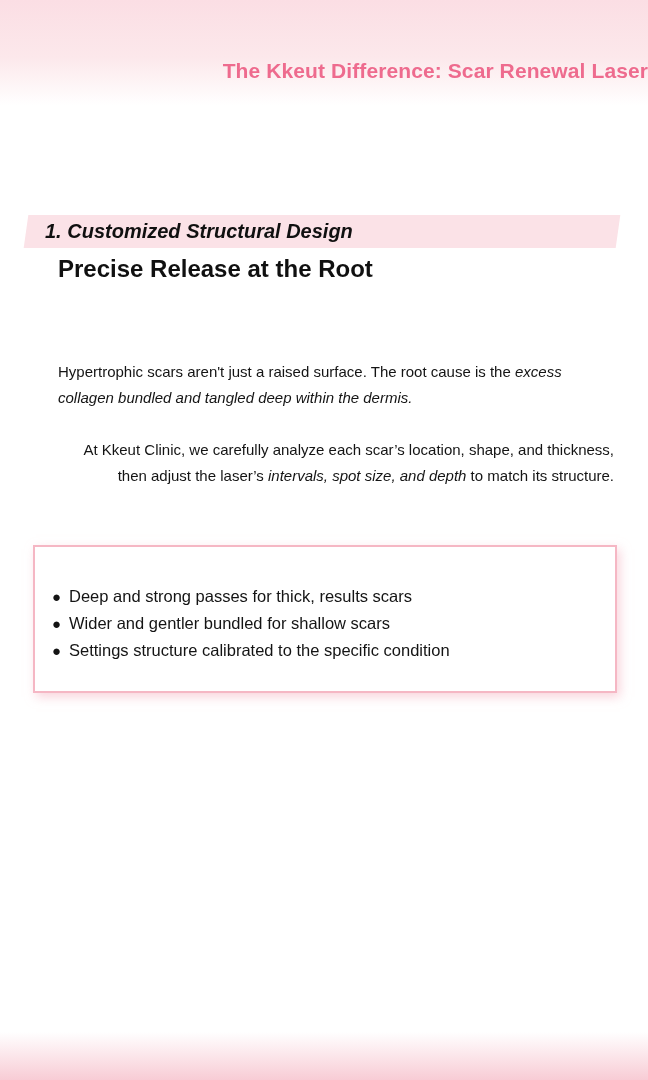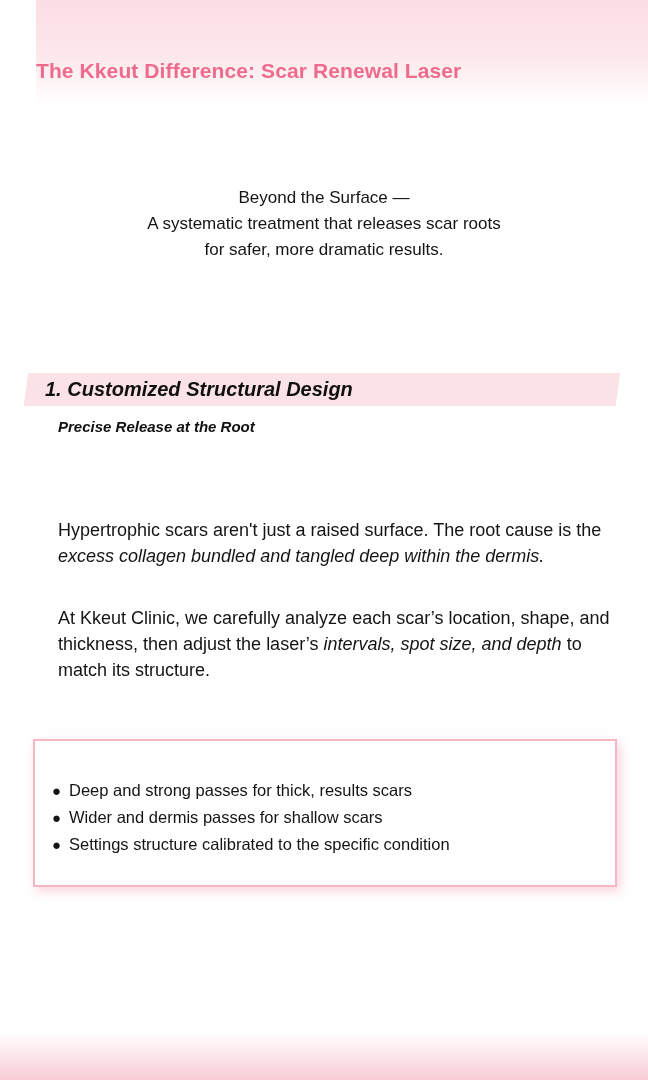--- a/index.html
+++ b/index.html
@@ -12,23 +12,22 @@
     overflow: hidden;
   }
   .page { position: relative; width: 648px; height: 1080px; }
 
   
   .header {
     height: 105px;
     background: linear-gradient(180deg, #fbdee4 0%, #fce8eb 55%, #ffffff 100%);
     display: flex;
     align-items: flex-end;
-    justify-content: flex-start;
+    justify-content: flex-end;
     padding-bottom: 22px;
-    margin-left: 36px;
   }
   .header-title {
     font-size: 21px;
     font-weight: bold;
     letter-spacing: 0.1px;
     color: #ee6b8e;
   }
 
   
   .intro {
@@ -50,37 +49,36 @@
   .heading-band h2 {
     transform: skewX(8deg);
     font-size: 20px;
     font-weight: bold;
     font-style: italic;
     line-height: 23px;
     color: #101010;
   }
   .subheading {
     margin: 9px 0 0 58px;
-    font-size: 15px;
+    font-size: 24px;
     font-weight: bold;
-    font-style: italic;
     line-height: 24px;
     color: #101010;
   }
 
   
   .para {
     margin-left: 58px;
     margin-right: 34px;
-    font-size: 18px;
+    font-size: 15px;
     line-height: 26px;
     color: #141414;
   }
   .para-1 { margin-top: 78px; }
-  .para-2 { margin-top: 36px; }
+  .para-2 { margin-top: 26px; text-align: right; }
   .em { font-style: italic; }
 
   
   .bullet-box {
     margin: 56px 31px 0 33px;
     border: 2px solid #f5b7c4;
     background: #ffffff;
     box-shadow: 3px 4px 10px rgba(244, 176, 192, 0.55);
     padding: 36px 20px 27px 17px;
   }
@@ -107,45 +105,40 @@
 </style>
 </head>
 <body>
 
 <div class="page">
 
   <div class="header">
     <div class="header-title">The Kkeut Difference: Scar Renewal Laser</div>
   </div>
 
-  <div class="intro">
-    <div>Beyond the Surface —</div>
-    <div>A systematic treatment that releases scar roots</div>
-    <div>for safer, more dramatic results.</div>
-  </div>
 
   <div class="heading-band">
     <h2>1. Customized Structural Design</h2>
   </div>
 
   <div class="subheading">Precise Release at the Root</div>
 
   <p class="para para-1"><span>Hypertrophic scars aren't just a raised surface. The root cause is the </span><span class="em">excess collagen bundled and tangled deep within the dermis.</span></p>
 
   <p class="para para-2"><span>At Kkeut Clinic, we carefully analyze each scar’s location, shape, and thickness, then adjust the laser’s </span><span class="em">intervals, spot size, and depth</span><span> to match its structure.</span></p>
 
   <div class="bullet-box">
     <ul class="bullet-list">
       <li class="bullet-item">
         <span class="bullet-marker">●</span>
         <span>Deep and strong passes for thick, results scars</span>
       </li>
       <li class="bullet-item">
         <span class="bullet-marker">●</span>
-        <span>Wider and dermis passes for shallow scars</span>
+        <span>Wider and gentler bundled for shallow scars</span>
       </li>
       <li class="bullet-item">
         <span class="bullet-marker">●</span>
         <span>Settings structure calibrated to the specific condition</span>
       </li>
     </ul>
   </div>
 
   <div class="footer-band"></div>
 

